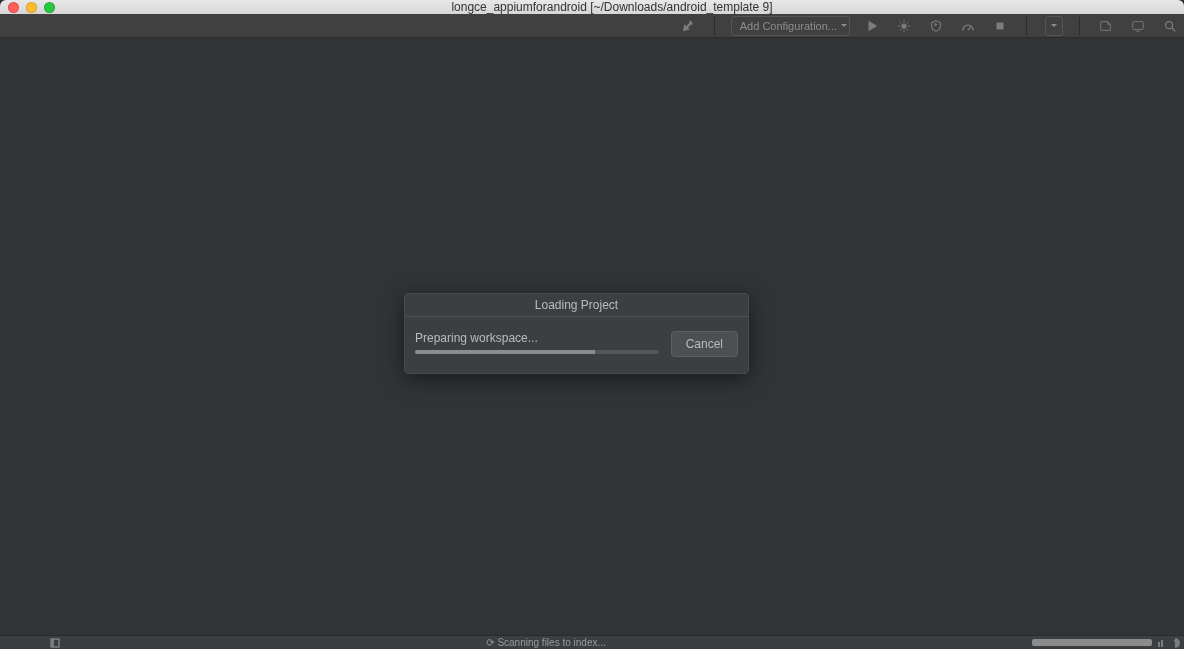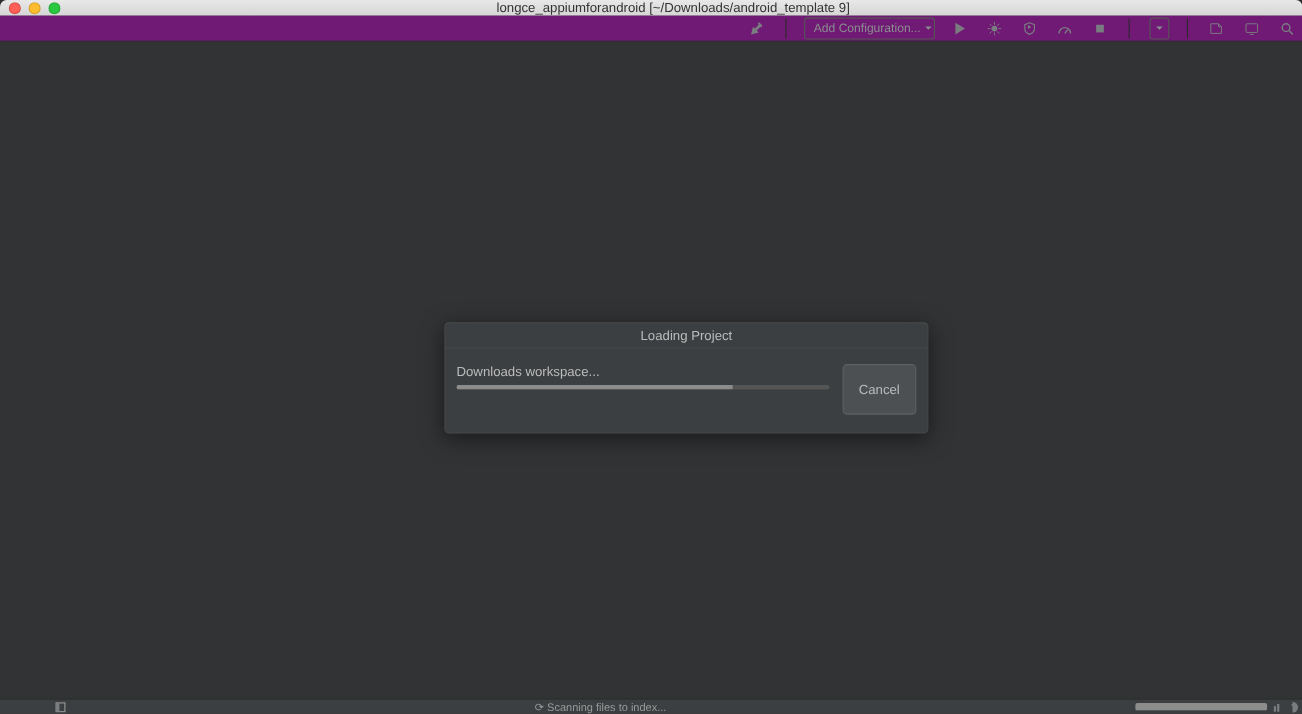--- a/index.html
+++ b/index.html
@@ -35,21 +35,21 @@
       text-align: center;
       font-size: 12px;
       color: #333;
       white-space: nowrap;
       margin-left: 40px;
     }
 
     
     .toolbar {
       height: 24px;
-      background: #701a75;
+      background: #404040;
       border-bottom: 1px solid #2b2b2b;
       display: flex;
       align-items: center;
       justify-content: flex-end;
       padding-right: 4px;
       gap: 12px;
     }
     .tb-icon {
       width: 20px; height: 20px;
       display: flex;
@@ -106,21 +106,21 @@
       bottom: 14px;
       left: 0; right: 0;
       background: #313335;
     }
 
     
     .modal {
       position: absolute;
       left: 404px;
       top: 293px;
-      width: 440px;
+      width: 345px;
       background: #3c3f41;
       box-shadow: 0 5px 20px rgba(0,0,0,0.5);
       border-radius: 4px;
       border: 1px solid #4a4a4a;
     }
     .modal-header {
       text-align: center;
       font-size: 12px;
       color: #bbbbbb;
       padding: 4px 0;
@@ -139,21 +139,21 @@
     .progress-block { flex: 1; }
     .progress-label { font-size: 12px; color: #bbbbbb; margin-bottom: 5px; }
     .progress-bar {
       height: 4px;
       background: #555;
       border-radius: 2px;
       overflow: hidden;
     }
     .progress-fill { height: 100%; background: #8c8c8c; width: 74%; }
     .cancel-btn {
-      padding: 15px 14px;
+      padding: 5px 14px;
       background: #4c5052;
       border: 1px solid #5e6060;
       border-radius: 4px;
       color: #bbbbbb;
       font-size: 12px;
       cursor: pointer;
     }
 
     
     .statusbar {
@@ -249,21 +249,21 @@
       </svg>
   </div>
 </div>
 
 <div class="editor"></div>
 
 <div class="modal">
   <div class="modal-header">Loading Project</div>
   <div class="modal-body">
     <div class="progress-block">
-      <div class="progress-label">Downloads workspace...</div>
+      <div class="progress-label">Preparing workspace...</div>
       <div class="progress-bar">
         <div class="progress-fill"></div>
       </div>
     </div>
     <button class="cancel-btn">Cancel</button>
   </div>
 </div>
 
 <div class="statusbar">
   <div class="sb-left">

